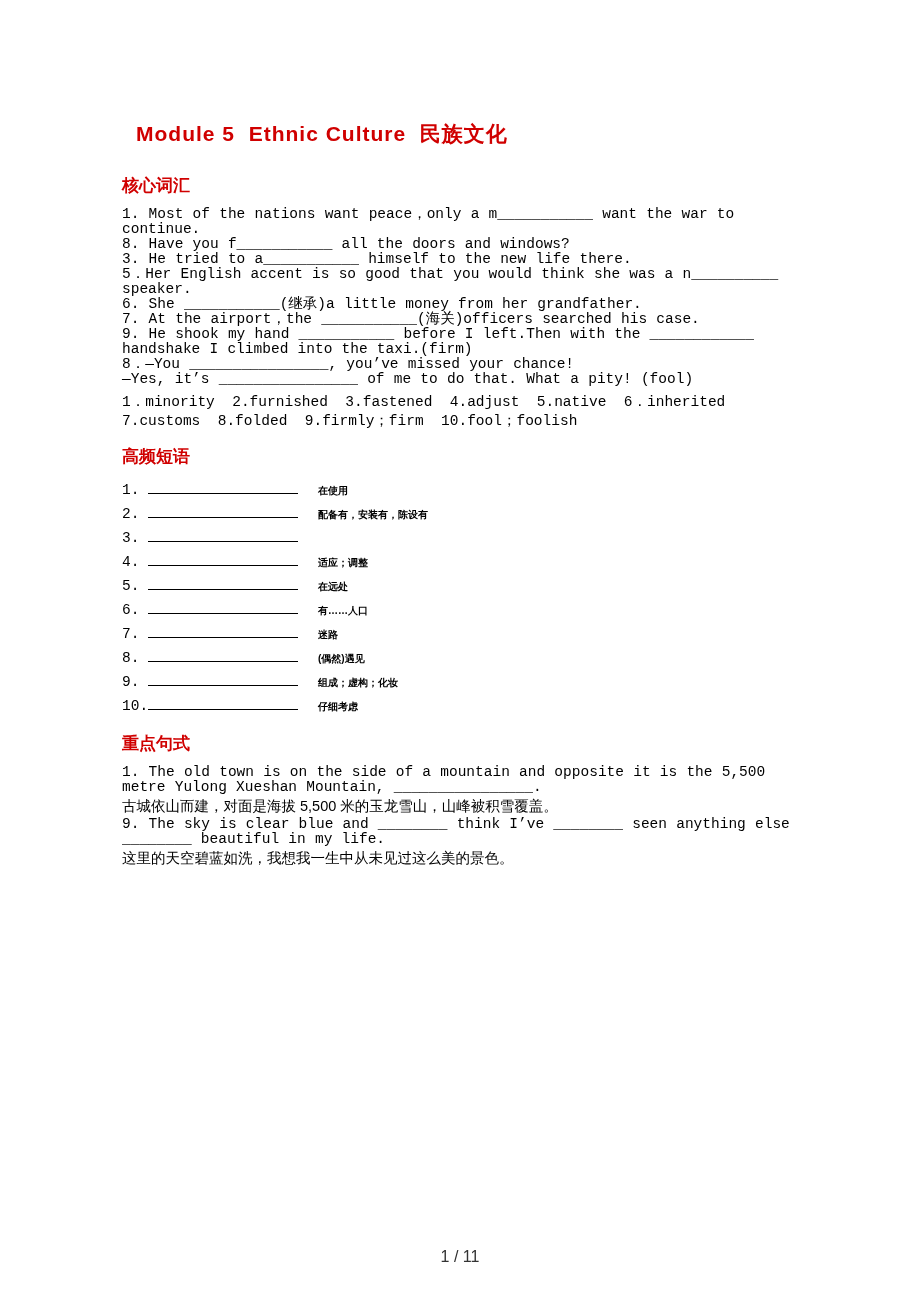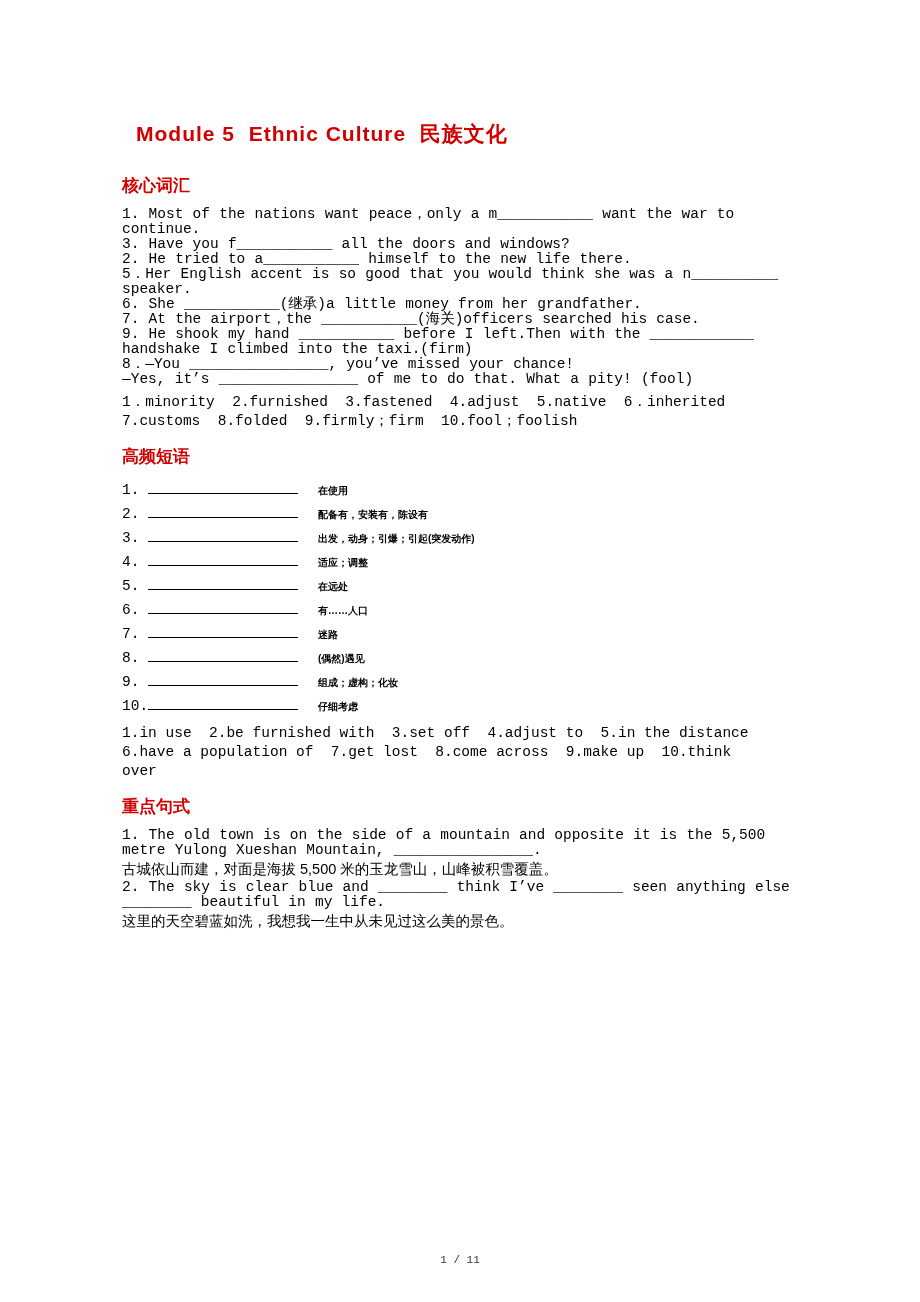--- a/index.html
+++ b/index.html
@@ -86,38 +86,38 @@
     font-size: 14.5px;
     line-height: 22px;
     margin: 0;
   }
   .footer {
     position: absolute;
     left: 0;
     right: 0;
     bottom: 56px;
     text-align: center;
-    font-family: Liberation Mono, monospace;
-    font-size: 11px;
+    font-family: Liberation Sans, sans-serif;
+    font-size: 16px;
     color: #333;
   }
 </style>
 </head>
 <body>
 
 <div class="page">
 
   <h1 class="doc-title">Module 5  Ethnic Culture  民族文化</h1>
 
   <div class="section-head">核心词汇</div>
 
   <div class="block">
     <p class="line">1. Most of the nations want peace，only a m___________ want the war to continue.</p>
-    <p class="line">3. Have you f___________ all the doors and windows?</p>
-    <p class="line">2. He tried to a___________ himself to the new life there.</p>
+    <p class="line">8. Have you f___________ all the doors and windows?</p>
+    <p class="line">3. He tried to a___________ himself to the new life there.</p>
     <p class="line">5．Her English accent is so good that you would think she was a n__________ speaker.</p>
     <p class="line">6. She ___________(继承)a little money from her grandfather.</p>
     <p class="line">7. At the airport，the ___________(海关)officers searched his case.</p>
     <p class="line">9. He shook my hand ___________ before I left.Then with the ____________ handshake I climbed into the taxi.(firm)</p>
     <p class="line">8．—You ________________, you’ve missed your chance!</p>
     <p class="line">—Yes, it’s ________________ of me to do that. What a pity! (fool)</p>
   </div>
 
   <p class="answers">1．minority  2.furnished  3.fastened  4.adjust  5.native  6．inherited
 7.customs  8.folded  9.firmly；firm  10.fool；foolish</p>
@@ -131,21 +131,20 @@
       <span class="phrase-cn">在使用</span>
     </div>
     <div class="phrase-row">
       <span class="phrase-num">2.</span>
       <span class="phrase-blank"></span>
       <span class="phrase-cn">配备有，安装有，陈设有</span>
     </div>
     <div class="phrase-row">
       <span class="phrase-num">3.</span>
       <span class="phrase-blank"></span>
-      <span class="phrase-cn">出发，动身；引爆；引起(突发动作)</span>
     </div>
     <div class="phrase-row">
       <span class="phrase-num">4.</span>
       <span class="phrase-blank"></span>
       <span class="phrase-cn">适应；调整</span>
     </div>
     <div class="phrase-row">
       <span class="phrase-num">5.</span>
       <span class="phrase-blank"></span>
       <span class="phrase-cn">在远处</span>
@@ -170,27 +169,24 @@
       <span class="phrase-blank"></span>
       <span class="phrase-cn">组成；虚构；化妆</span>
     </div>
     <div class="phrase-row">
       <span class="phrase-num">10.</span>
       <span class="phrase-blank"></span>
       <span class="phrase-cn">仔细考虑</span>
     </div>
   </div>
 
-  <p class="answers">1.in use  2.be furnished with  3.set off  4.adjust to  5.in the distance
-6.have a population of  7.get lost  8.come across  9.make up  10.think
-over</p>
 
   <div class="section-head sp2">重点句式</div>
 
   <div class="block">
     <p class="line">1. The old town is on the side of a mountain and opposite it is the 5,500 metre Yulong Xueshan Mountain, ________________.</p>
     <p class="indent-cn">古城依山而建，对面是海拔 5,500 米的玉龙雪山，山峰被积雪覆盖。</p>
-    <p class="line">2. The sky is clear blue and ________ think I’ve ________ seen anything else ________ beautiful in my life.</p>
+    <p class="line">9. The sky is clear blue and ________ think I’ve ________ seen anything else ________ beautiful in my life.</p>
     <p class="indent-cn">这里的天空碧蓝如洗，我想我一生中从未见过这么美的景色。</p>
   </div>
 
   <div class="footer">1 / 11</div>
 </div>
 
 </body></html>

